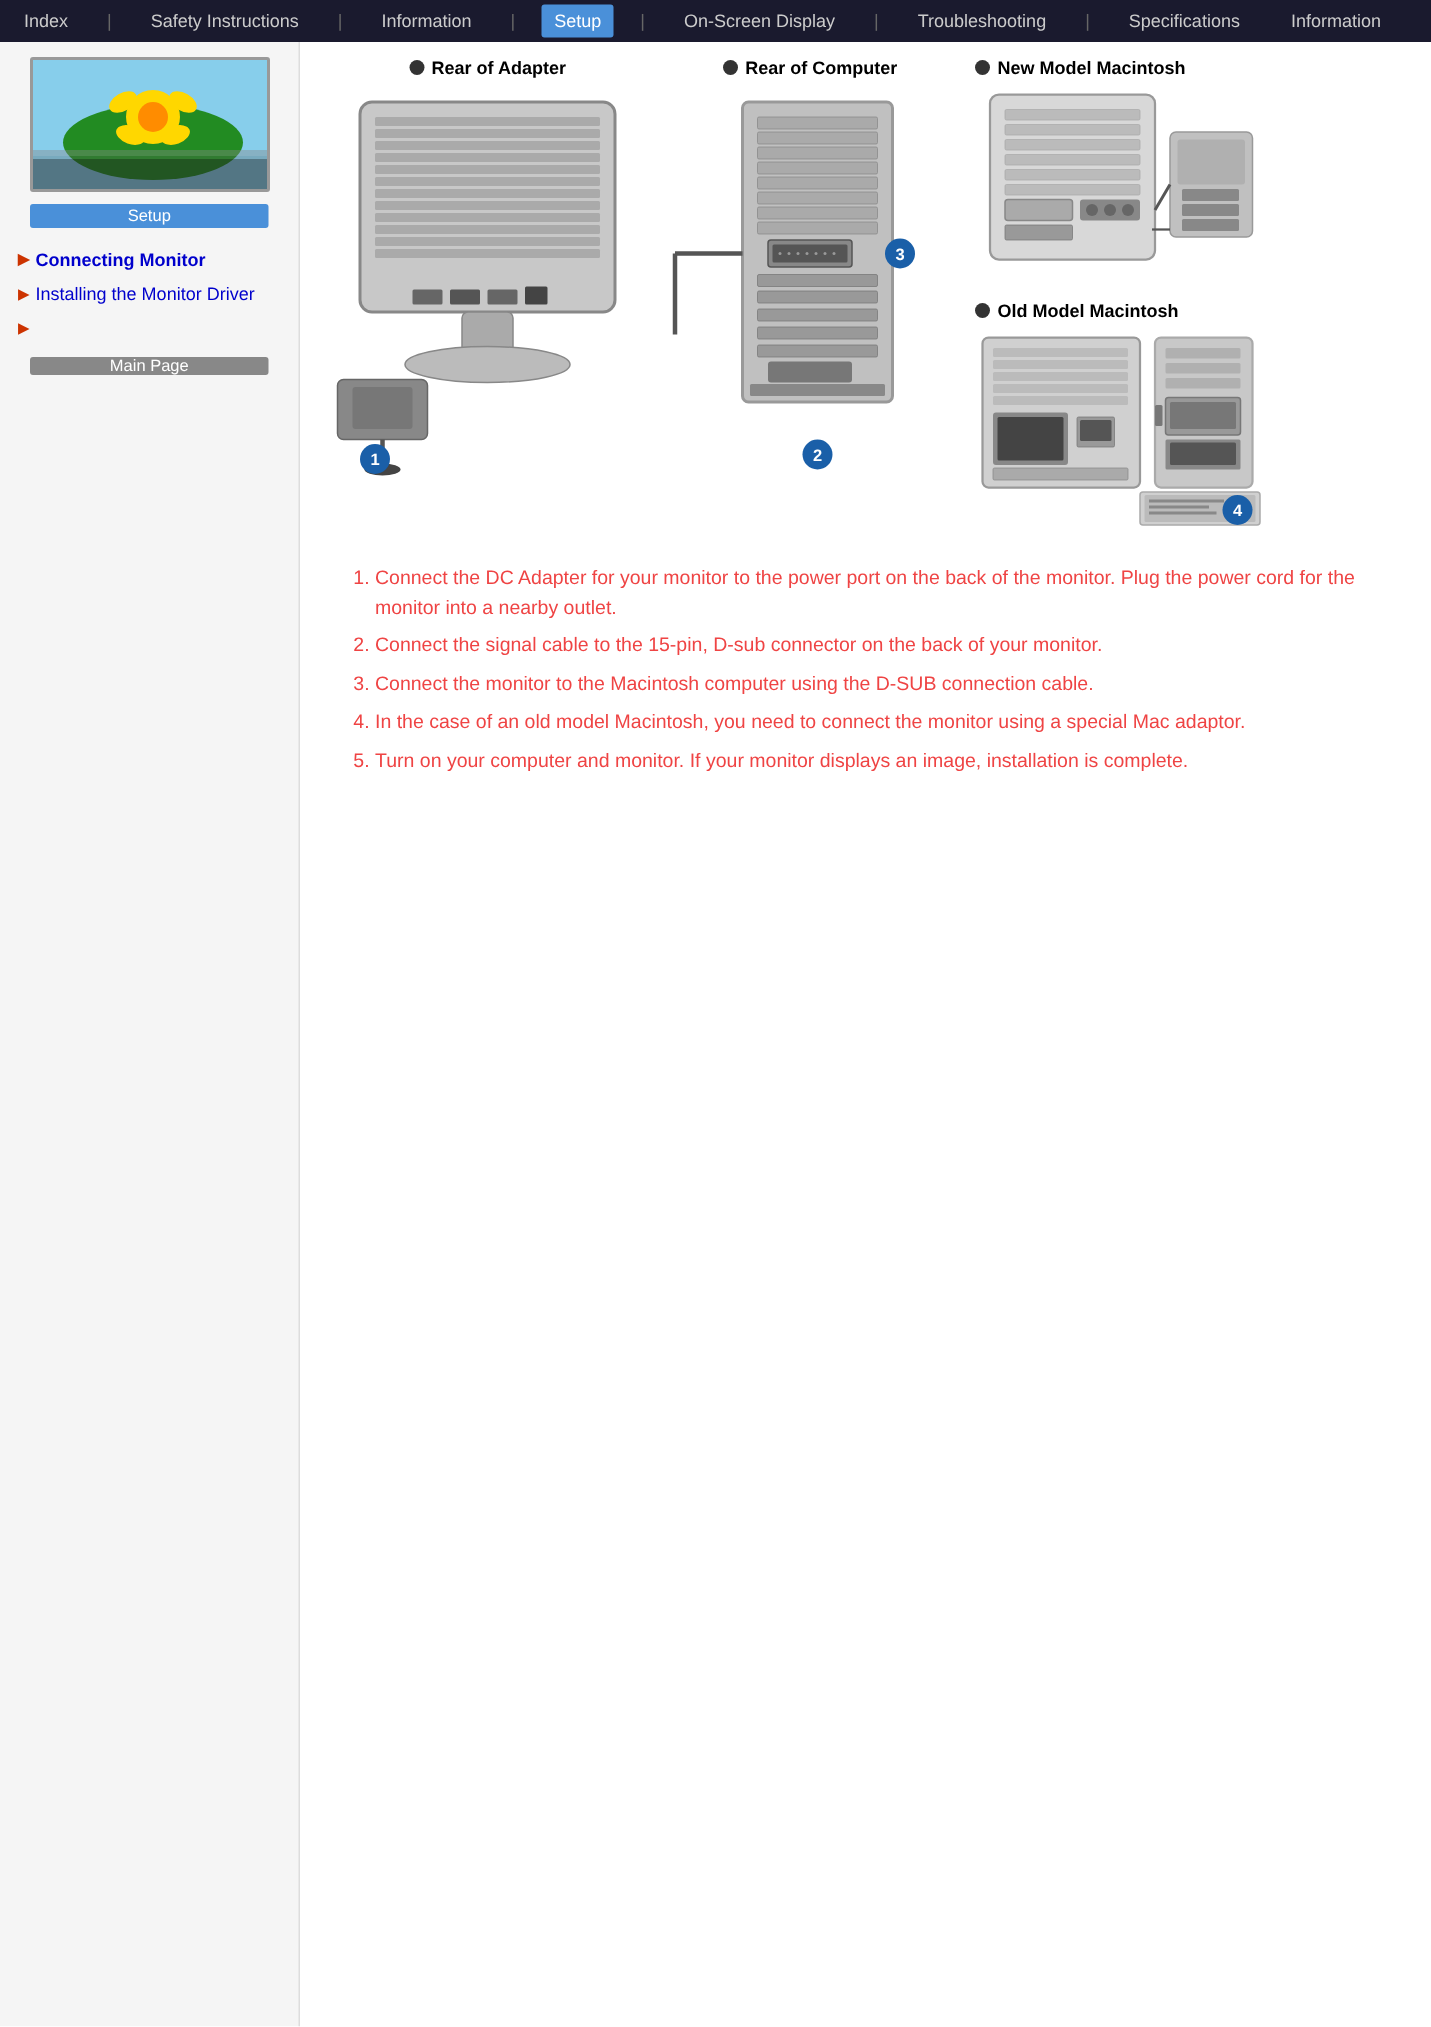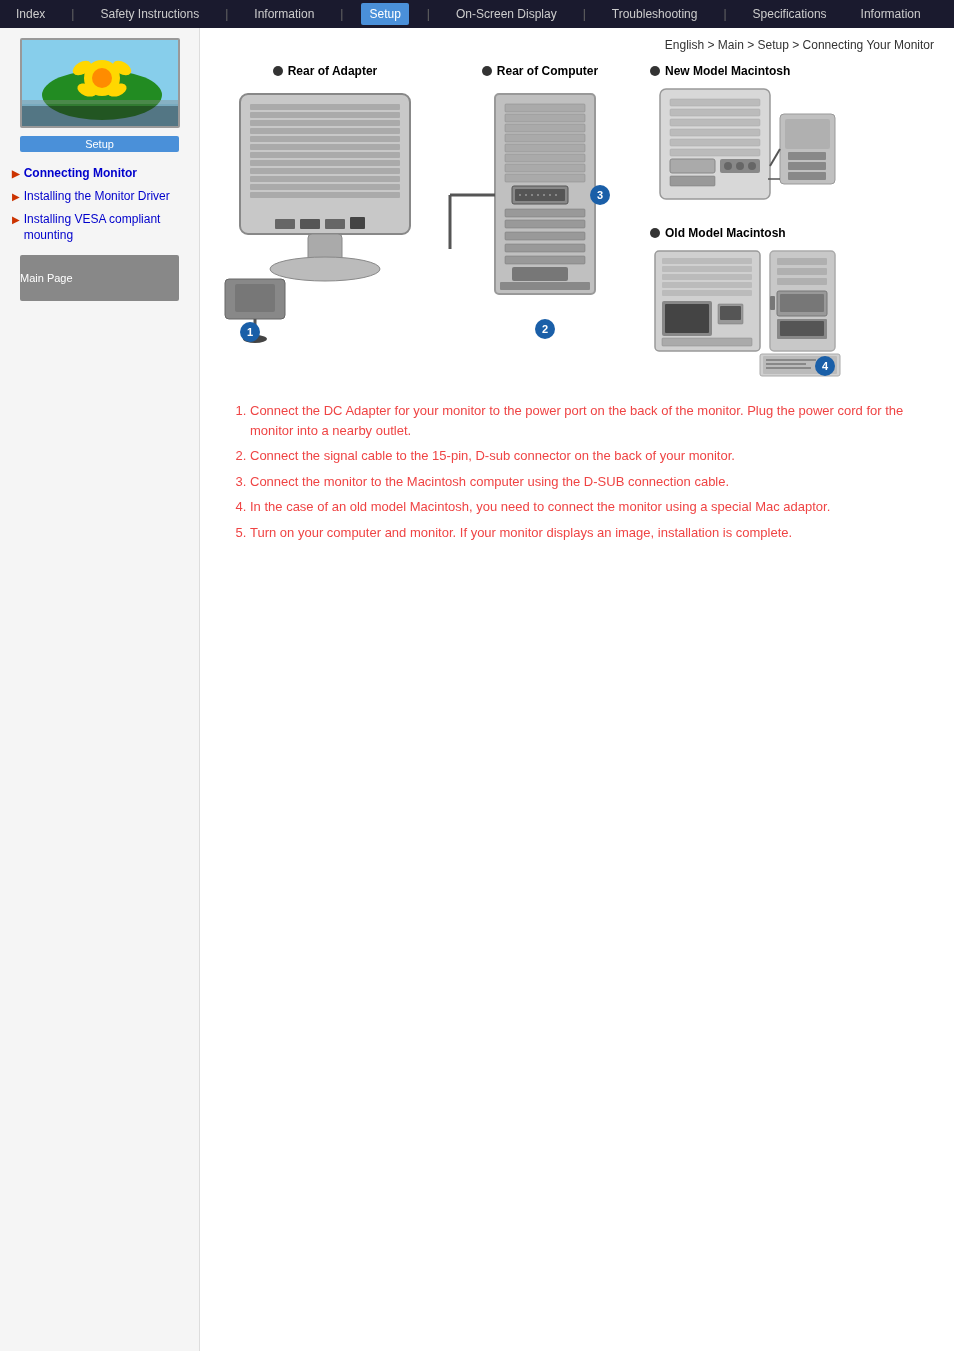--- a/index.html
+++ b/index.html
@@ -99,21 +99,22 @@
       flex-shrink: 0;
     }
     .sidebar-nav-item.active {
       font-weight: bold;
     }
     .sidebar-main-page {
       margin: 8px 20px 0 20px;
       background: #888;
       color: white;
       font-size: 11px;
-      padding: 17px 0;
+      text-align: center;
+      padding: 0 0;
       border-radius: 2px;
       cursor: pointer;
     }
 
     
     .content {
       flex: 1;
       padding: 10px 20px 20px 20px;
     }
     .breadcrumb {
@@ -236,30 +237,28 @@
       <a class="sidebar-nav-item active">
         <span class="arrow">▶</span>
         <span>Connecting Monitor</span>
       </a>
       <a class="sidebar-nav-item">
         <span class="arrow">▶</span>
         <span>Installing the Monitor Driver</span>
       </a>
       <a class="sidebar-nav-item">
         <span class="arrow">▶</span>
-        <span>Installing VESA compliant mounting</span>
       </a>
     </nav>
 
     <div class="sidebar-main-page">Main Page</div>
   </aside>
 
   <main class="content">
 
-    <div class="breadcrumb">English &gt; Main &gt; Setup &gt; Connecting Your Monitor</div>
 
     <div class="diagram-area">
 
       <div class="diagram-left">
         <div class="diagram-label">
           <span class="dot"></span>
           <span>Rear of Adapter</span>
         </div>
         <div class="monitor-container">
           

